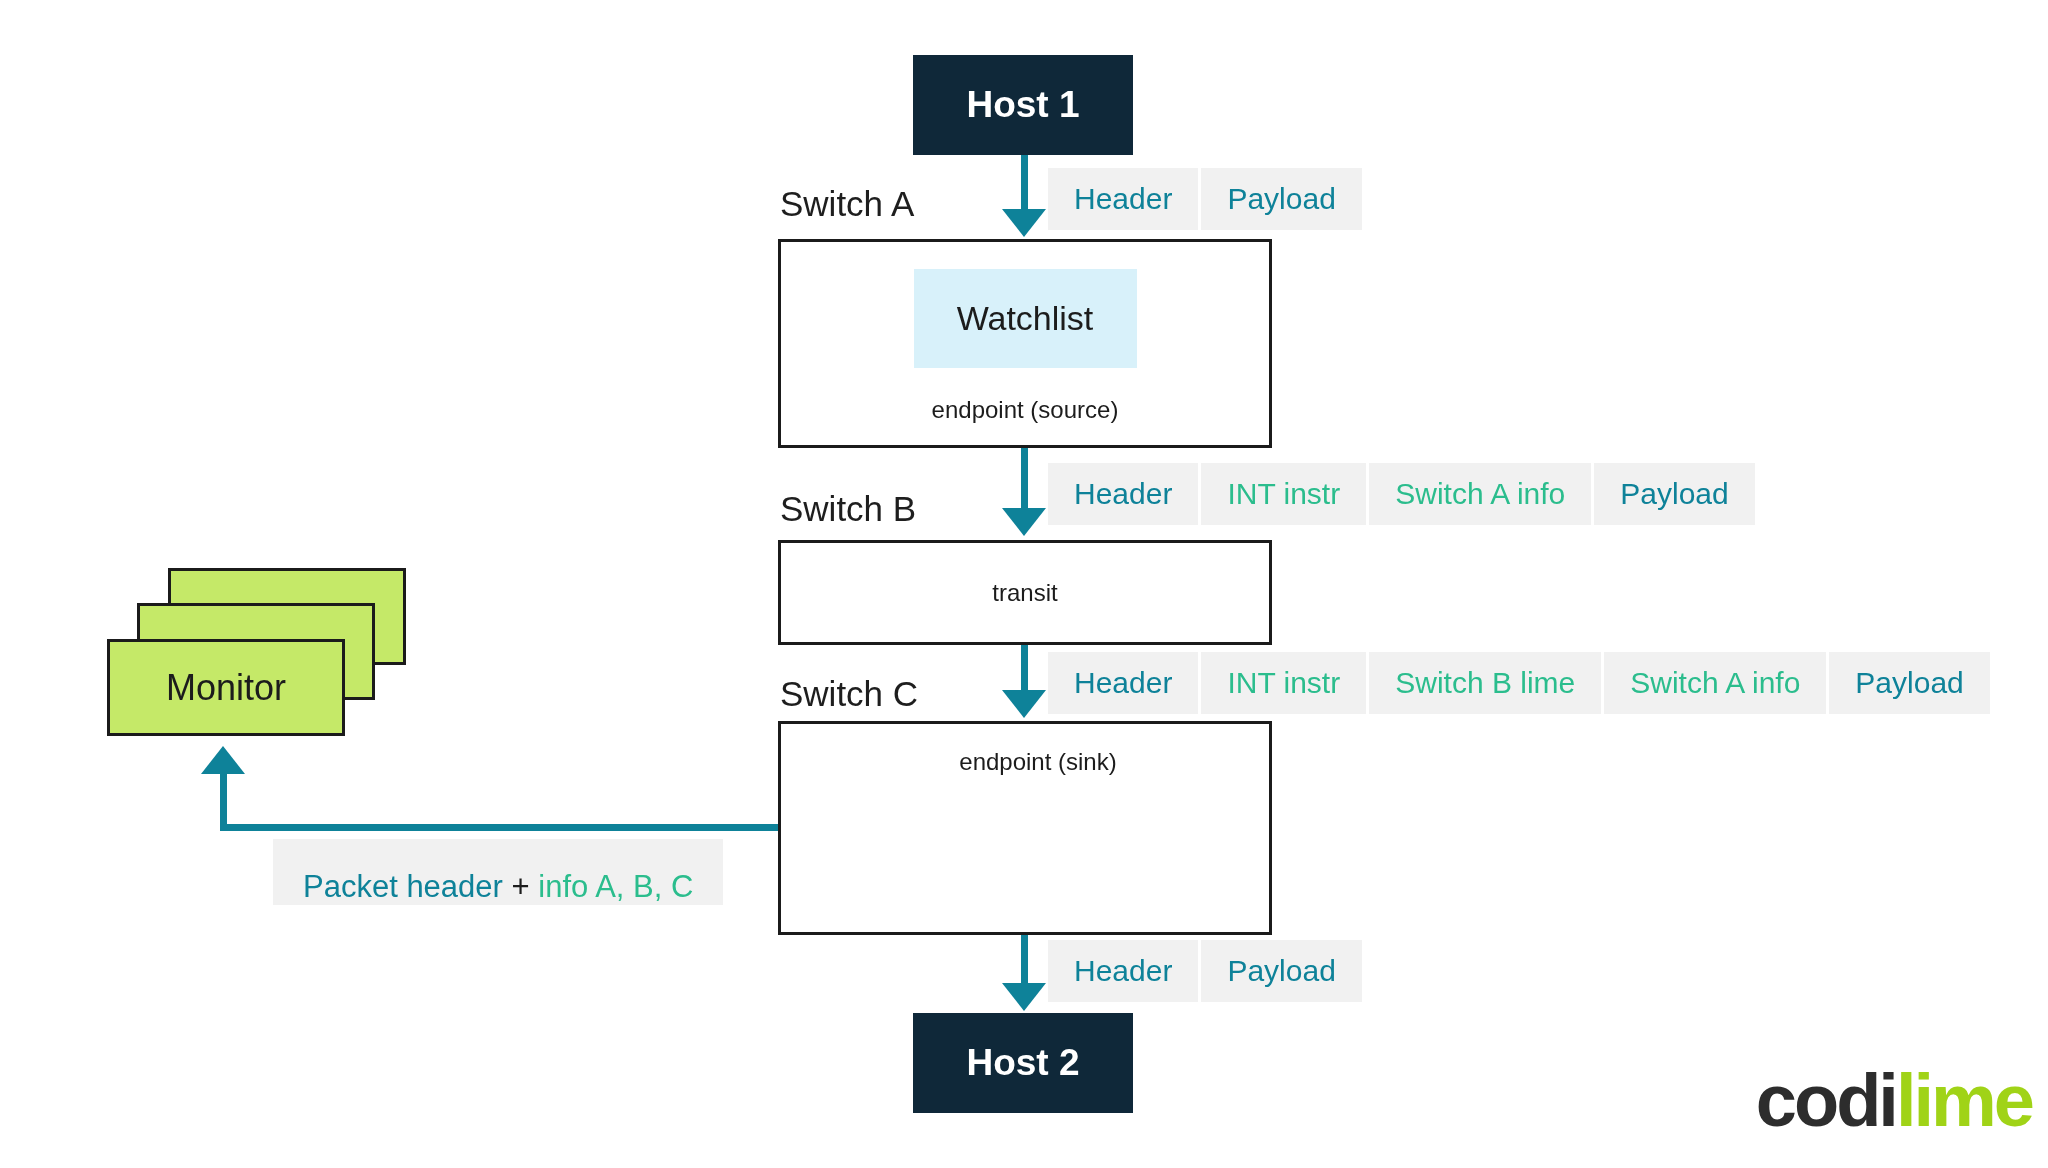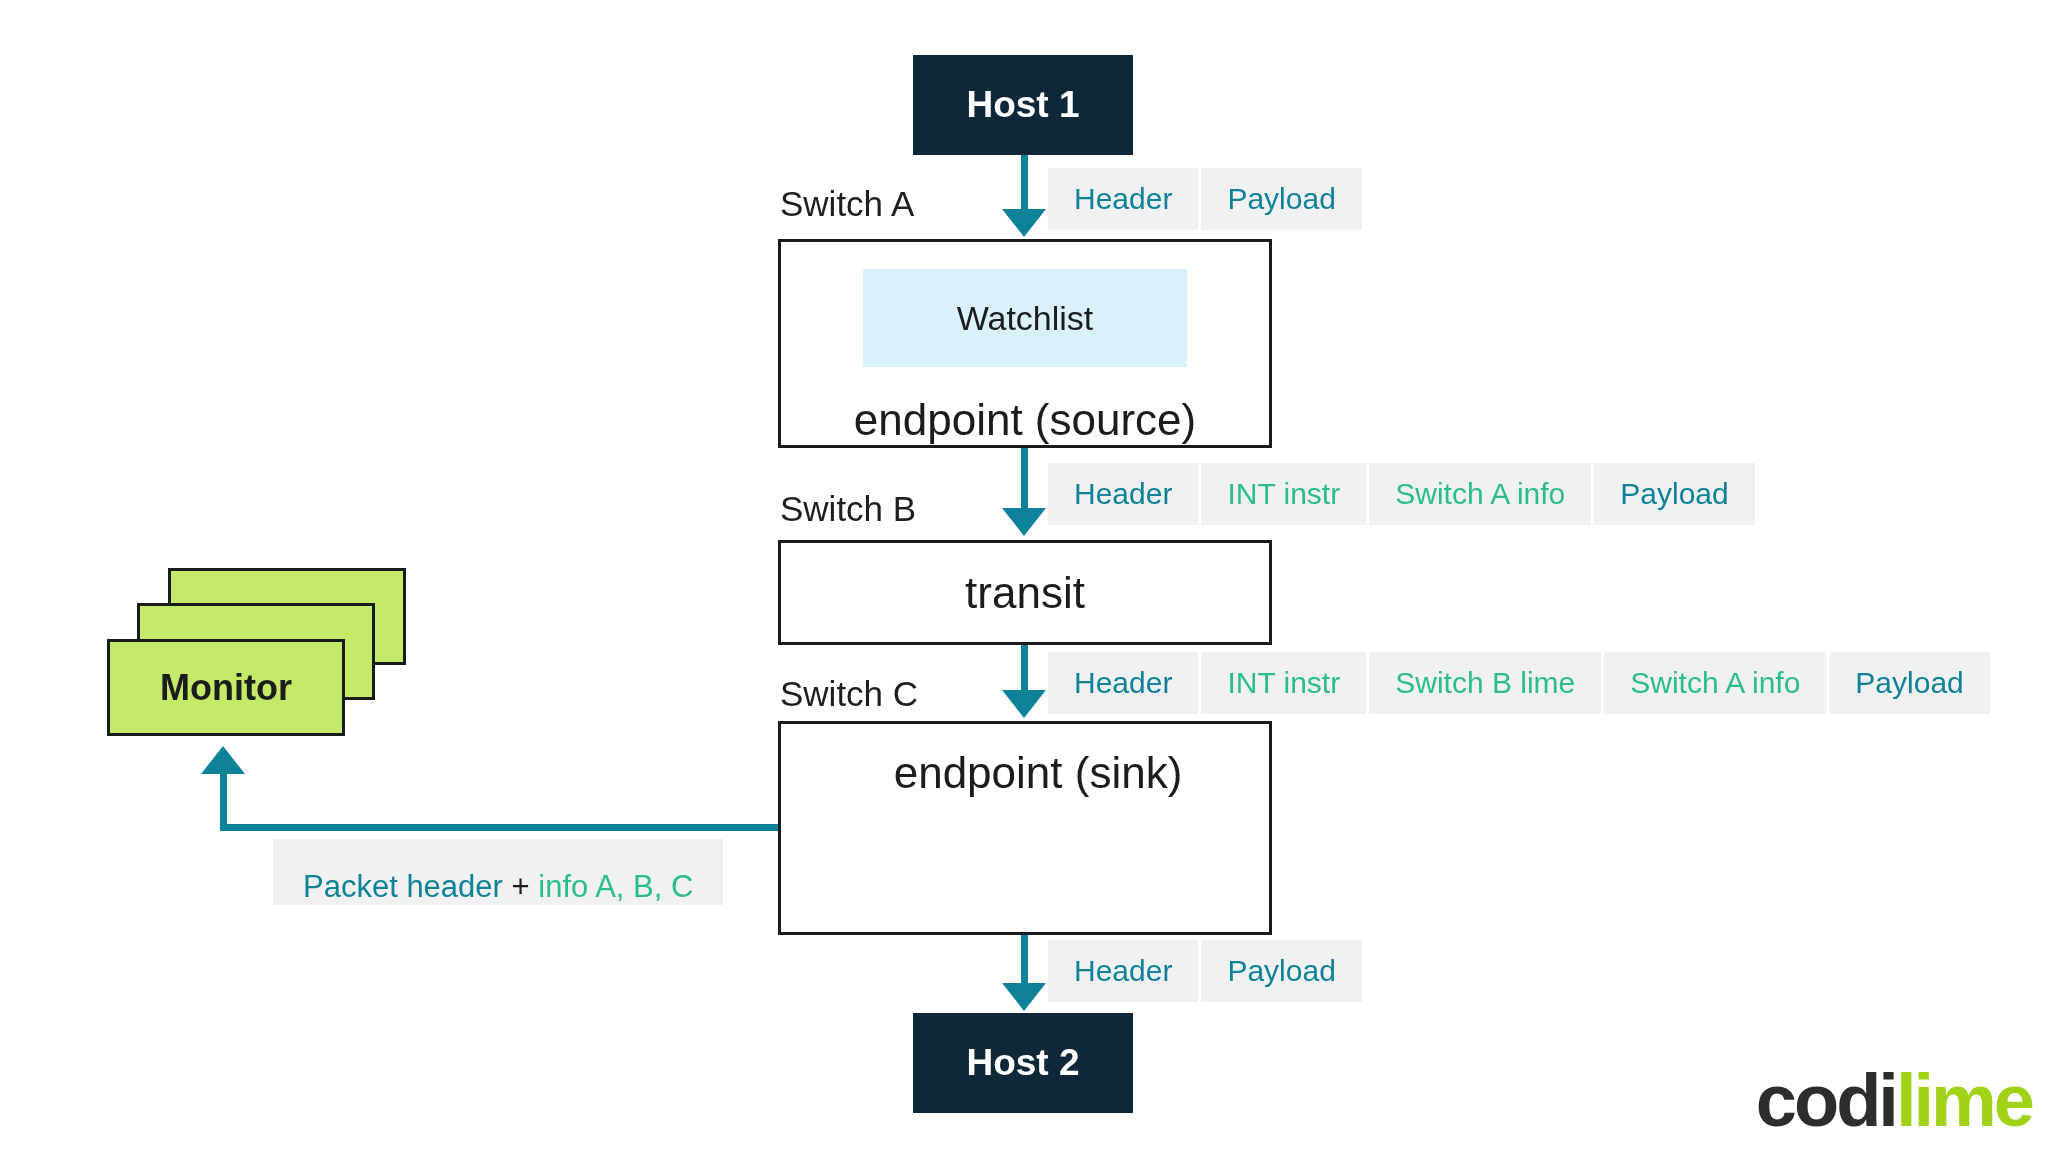--- a/index.html
+++ b/index.html
@@ -47,21 +47,21 @@
     position:absolute;
     font-size:35px;
     color:#1E1E1E;
   }
   .highlight{
     background:var(--lightblue);
     display:flex;align-items:center;justify-content:center;
     font-size:34px;
   }
   .boxtext{
-    font-size:44px;
+    font-size:24px;
   }
   
   .tag-row{
     position:absolute;
     display:flex;
     gap:3px;
   }
   .tag{
     background:var(--tagbg);
     height:62px;
@@ -92,21 +92,20 @@
     border-bottom:28px solid var(--teal);
   }
   
   .monitor-box{
     position:absolute;
     width:238px;height:97px;
     background:var(--monitorgreen);
     border:3px solid #1B1B1B;
     display:flex;align-items:center;justify-content:center;
     font-size:36px;
-    font-weight:bold;
   }
   
   .flow-label{
     position:absolute;
     left:273px;top:839px;
     height:66px;
     background:var(--tagbg);
     display:flex;align-items:flex-end;
     padding:0 30px;
     font-size:31px;
@@ -139,21 +138,21 @@
   <div class="vline" style="left:1021px;top:155px;height:56px;"></div>
   <div class="head-down" style="left:1002px;top:209px;"></div>
 
   <div class="tag-row" style="left:1048px;top:168px;">
       <span class="tag teal">Header</span>
       <span class="tag teal">Payload</span>
     </div>
 
   <div class="switch-label" style="left:780px;top:184px;">Switch A</div>
   <div class="switchbox" style="left:778px;top:239px;height:209px;">
-    <div class="highlight" style="width:324px;height:99px;margin-top:27px;text-align:center;">
+    <div class="highlight" style="width:223px;height:99px;margin-top:27px;text-align:center;">
       <span>Watchlist</span>
     </div>
     <div class="boxtext" style="margin-top:28px;">endpoint (source)</div>
   </div>
 
   <div class="vline" style="left:1021px;top:448px;height:62px;"></div>
   <div class="head-down" style="left:1002px;top:508px;"></div>
 
   <div class="tag-row" style="left:1048px;top:463px;">
       <span class="tag teal">Header</span>

